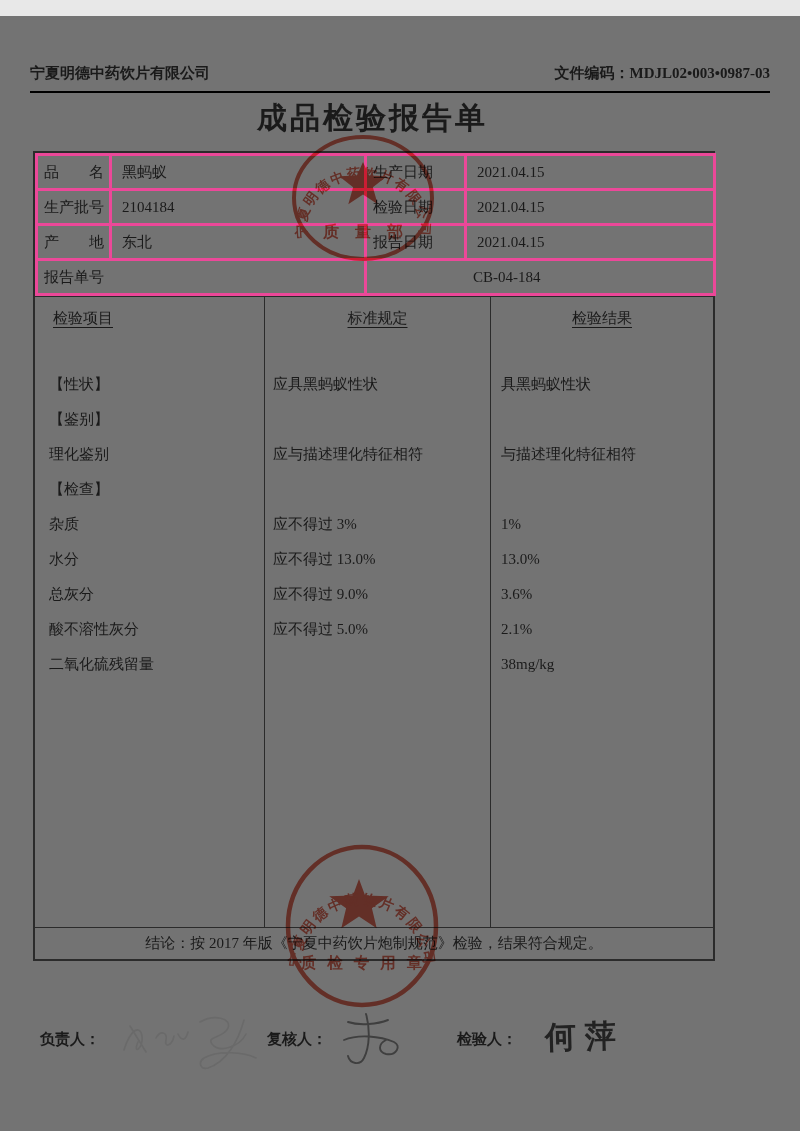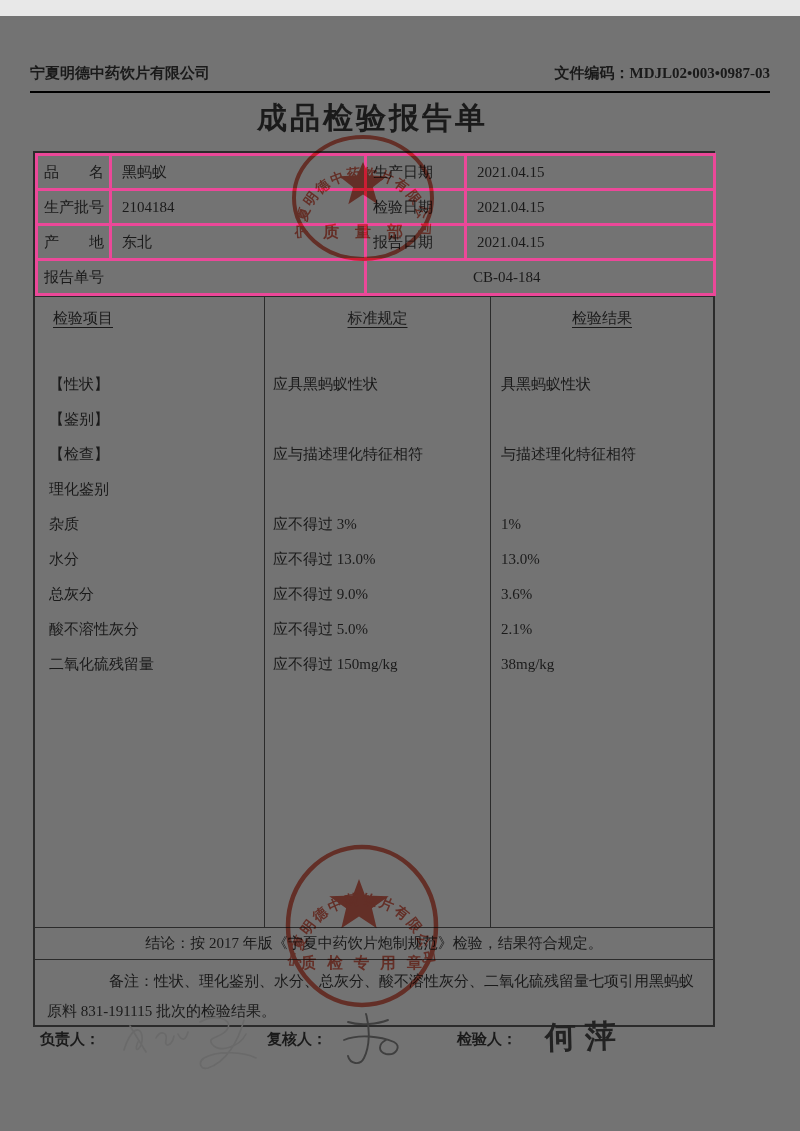--- a/index.html
+++ b/index.html
@@ -92,57 +92,55 @@
         <td colspan="2" class="rpt-val">CB-04-184</td>
       </tr>
     </tbody>
       </table>
 
     <div class="items">
       <div class="icol c1">
         <div class="ihead"><span>检验项目</span></div>
         <div class="irow">【性状】</div>
         <div class="irow">【鉴别】</div>
+        <div class="irow">理化鉴别</div>
         <div class="irow">【检查】</div>
-        <div class="irow">理化鉴别</div>
         <div class="irow">杂质</div>
         <div class="irow">水分</div>
         <div class="irow">总灰分</div>
         <div class="irow">酸不溶性灰分</div>
         <div class="irow">二氧化硫残留量</div>
       </div>
       <div class="icol c2">
         <div class="ihead"><span>标准规定</span></div>
         <div class="irow">应具黑蚂蚁性状</div>
         <div class="irow"></div>
         <div class="irow">应与描述理化特征相符</div>
         <div class="irow"></div>
         <div class="irow">应不得过 3%</div>
         <div class="irow">应不得过 13.0%</div>
         <div class="irow">应不得过 9.0%</div>
         <div class="irow">应不得过 5.0%</div>
-        <div class="irow">应不得过 150mg/kg</div>
       </div>
       <div class="icol c3">
         <div class="ihead"><span>检验结果</span></div>
         <div class="irow">具黑蚂蚁性状</div>
         <div class="irow"></div>
         <div class="irow">与描述理化特征相符</div>
         <div class="irow"></div>
         <div class="irow">1%</div>
         <div class="irow">13.0%</div>
         <div class="irow">3.6%</div>
         <div class="irow">2.1%</div>
         <div class="irow">38mg/kg</div>
       </div>
     </div>
 
     <div class="concl"><span>结论：</span><span>按 2017 年版《宁夏中药饮片炮制规范》检验，结果符合规定。</span></div>
 
-    <div class="remark"><span>备注：</span><span>性状、理化鉴别、水分、总灰分、酸不溶性灰分、二氧化硫残留量七项引用黑蚂蚁原料 831-191115 批次的检验结果。</span></div>
   </div>
 
   <span class="sig-label" style="left:40px;top:1014px;">负责人：</span>
   <svg class="sig-svg" style="left:116px;top:996px;" width="160" height="60" viewBox="0 0 160 60">
     <g fill="none" stroke="#6a6a6a" stroke-width="1.6" stroke-linecap="round">
       <path d="M8,38 C14,18 24,12 26,24 C28,36 16,44 22,30 M14,14 L30,40"></path>
       <path d="M40,26 C44,18 52,20 50,28 C48,36 56,34 58,24 M62,22 C66,30 70,28 72,20"></path>
       <path d="M84,10 C98,2 116,6 112,16 C108,26 90,24 96,32 C104,42 124,34 130,22 M128,8 C122,30 110,50 92,56 C84,58 82,50 88,46 C102,38 128,40 140,46"></path>
     </g>
   </svg>

